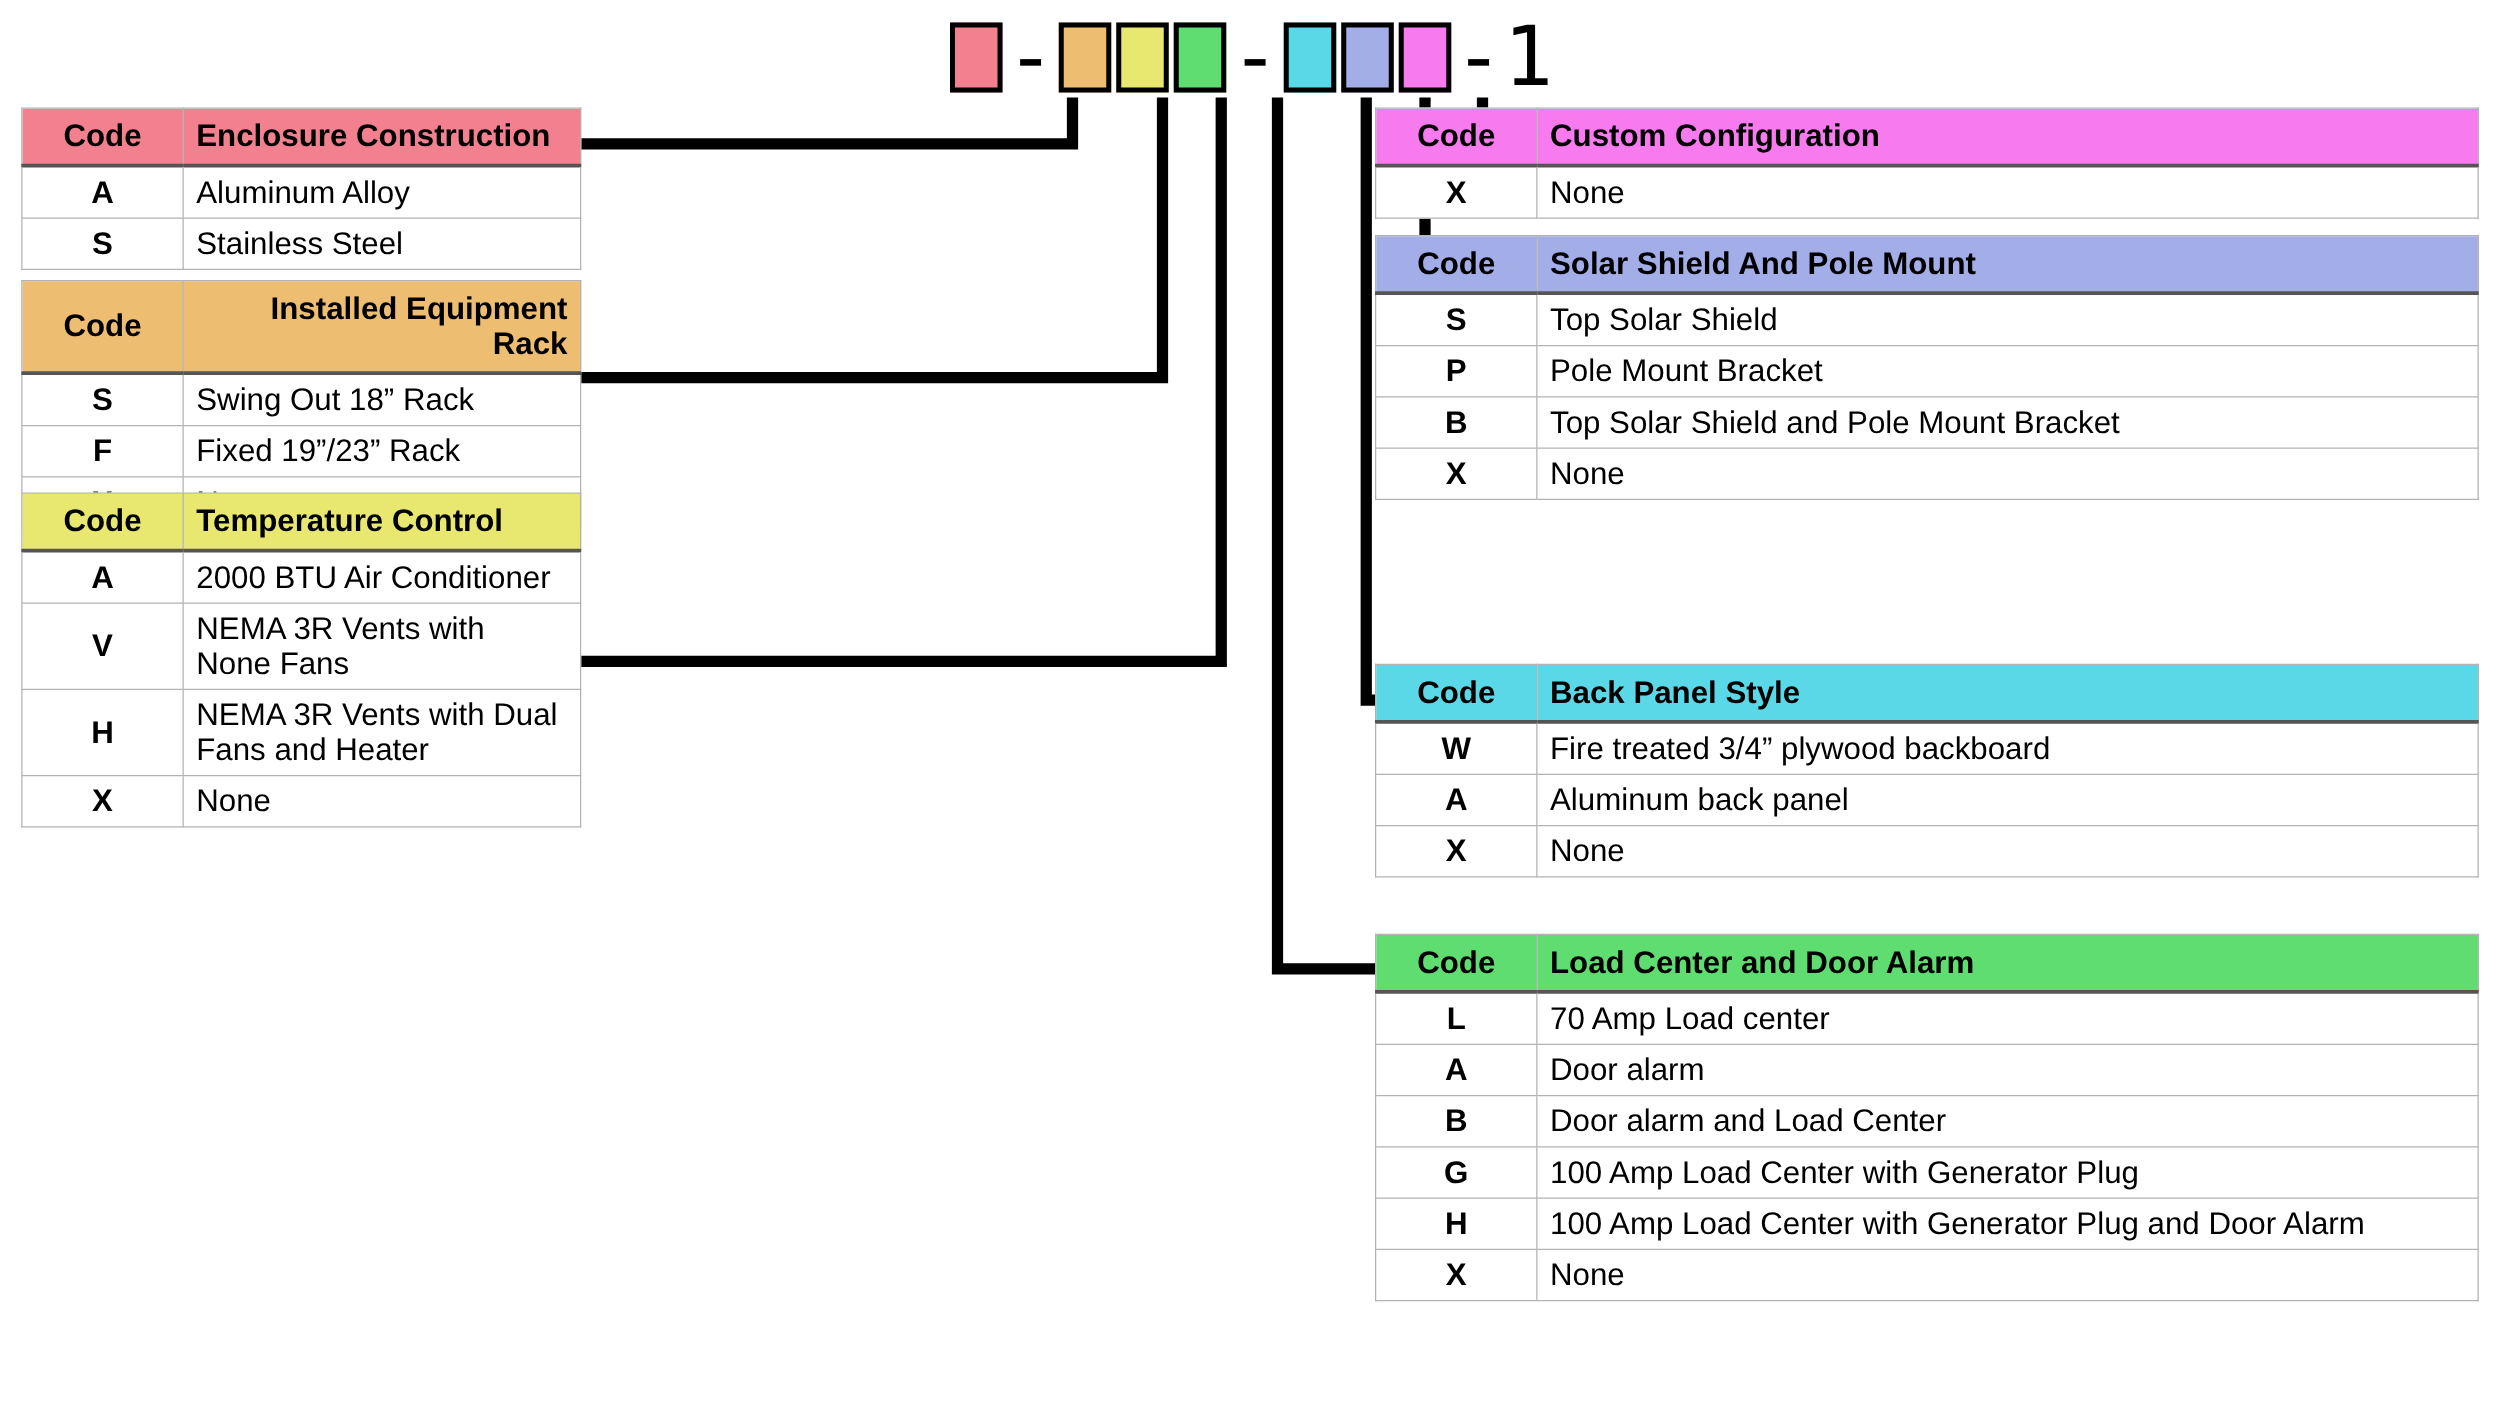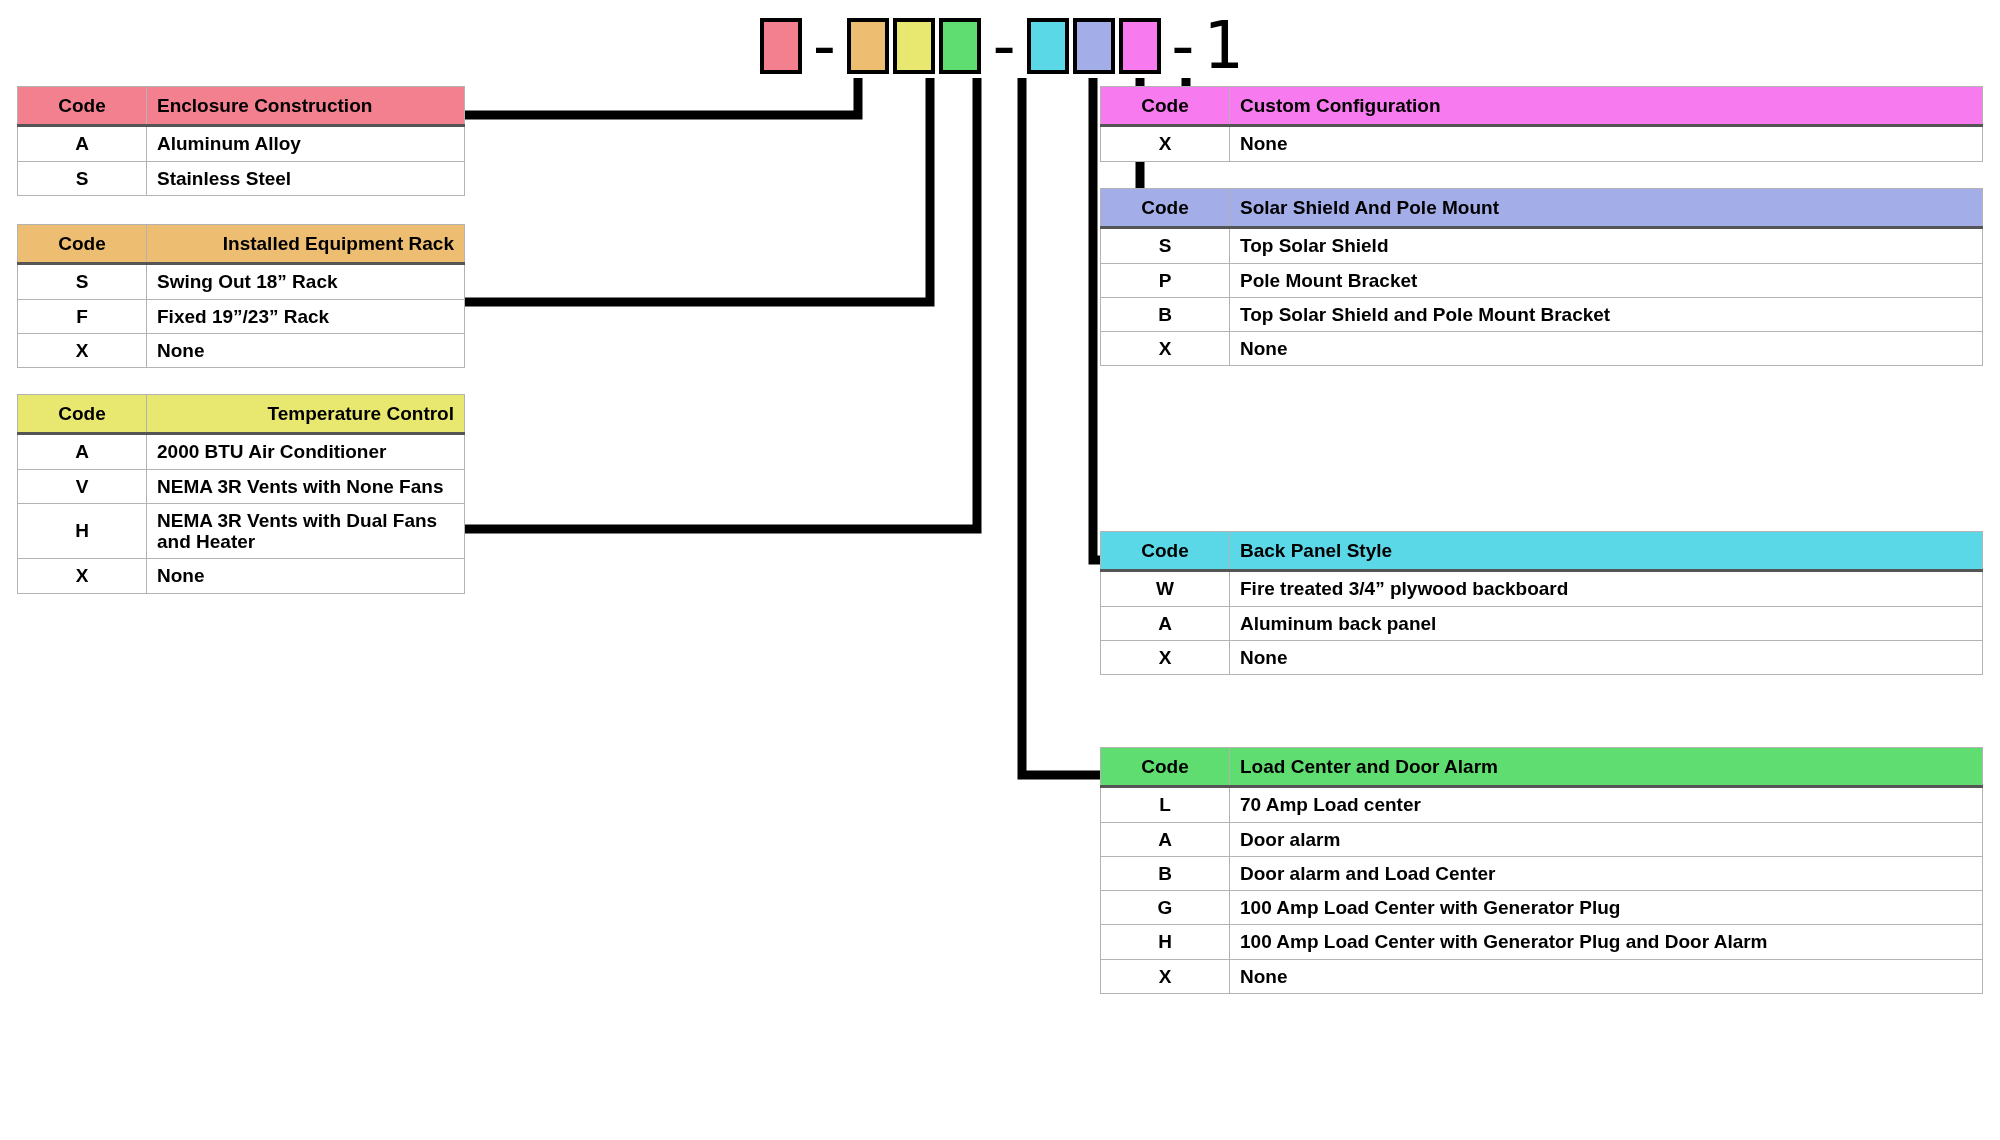--- a/index.html
+++ b/index.html
@@ -78,21 +78,21 @@
   
   .opt-table {
     position: absolute;
     border-collapse: collapse;
     table-layout: fixed;
     background: #fff;
   }
   .opt-table td, .opt-table th {
     border: 1px solid #b3b3b3;
     padding: 6px 10px;
-    font-size: 19px;
+    font-size: 25px;
     color: #000;
     vertical-align: middle;
     line-height: 1.12;
   }
   .opt-table thead th {
     font-weight: bold;
     border-bottom: 3px solid #555555;
     padding-top: 8px;
     padding-bottom: 8px;
   }
@@ -101,21 +101,21 @@
     text-align: center;
     font-weight: bold;
   }
   .col-desc {
     text-align: left;
     margin-top: 30px;
   }
   thead .col-code { text-align: center; }
   thead .col-desc { text-align: left; }
   .opt-table tbody td {
-    font-weight: bold;
+    font-weight: normal;
   }
   .opt-table tbody td.col-code {
     font-weight: bold;
   }
 </style>
 </head>
 <body>
 
 <div id="partnumber">
   <span class="pn-box" id="seg-0" style="background: rgb(242, 128, 142);"></span>
@@ -186,21 +186,21 @@
       <td class="col-code">X</td>
       <td class="col-desc">None</td>
     </tr>
   </tbody>
 </table>
 
 <table class="opt-table" id="tbl-temperature" style="left:17px; top:394px; width:448px;">
   <thead>
     <tr>
       <th class="col-code" style="background: rgb(232, 232, 113);">Code</th>
-      <th class="col-desc" style="background: rgb(232, 232, 113); text-align: right;">Temperature Control</th>
+      <th class="col-desc" style="background: rgb(232, 232, 113);">Temperature Control</th>
     </tr>
   </thead>
   <tbody>
     <tr>
       <td class="col-code">A</td>
       <td class="col-desc">2000 BTU Air Conditioner</td>
     </tr>
     <tr>
       <td class="col-code">V</td>
       <td class="col-desc">NEMA 3R Vents with None Fans</td>

